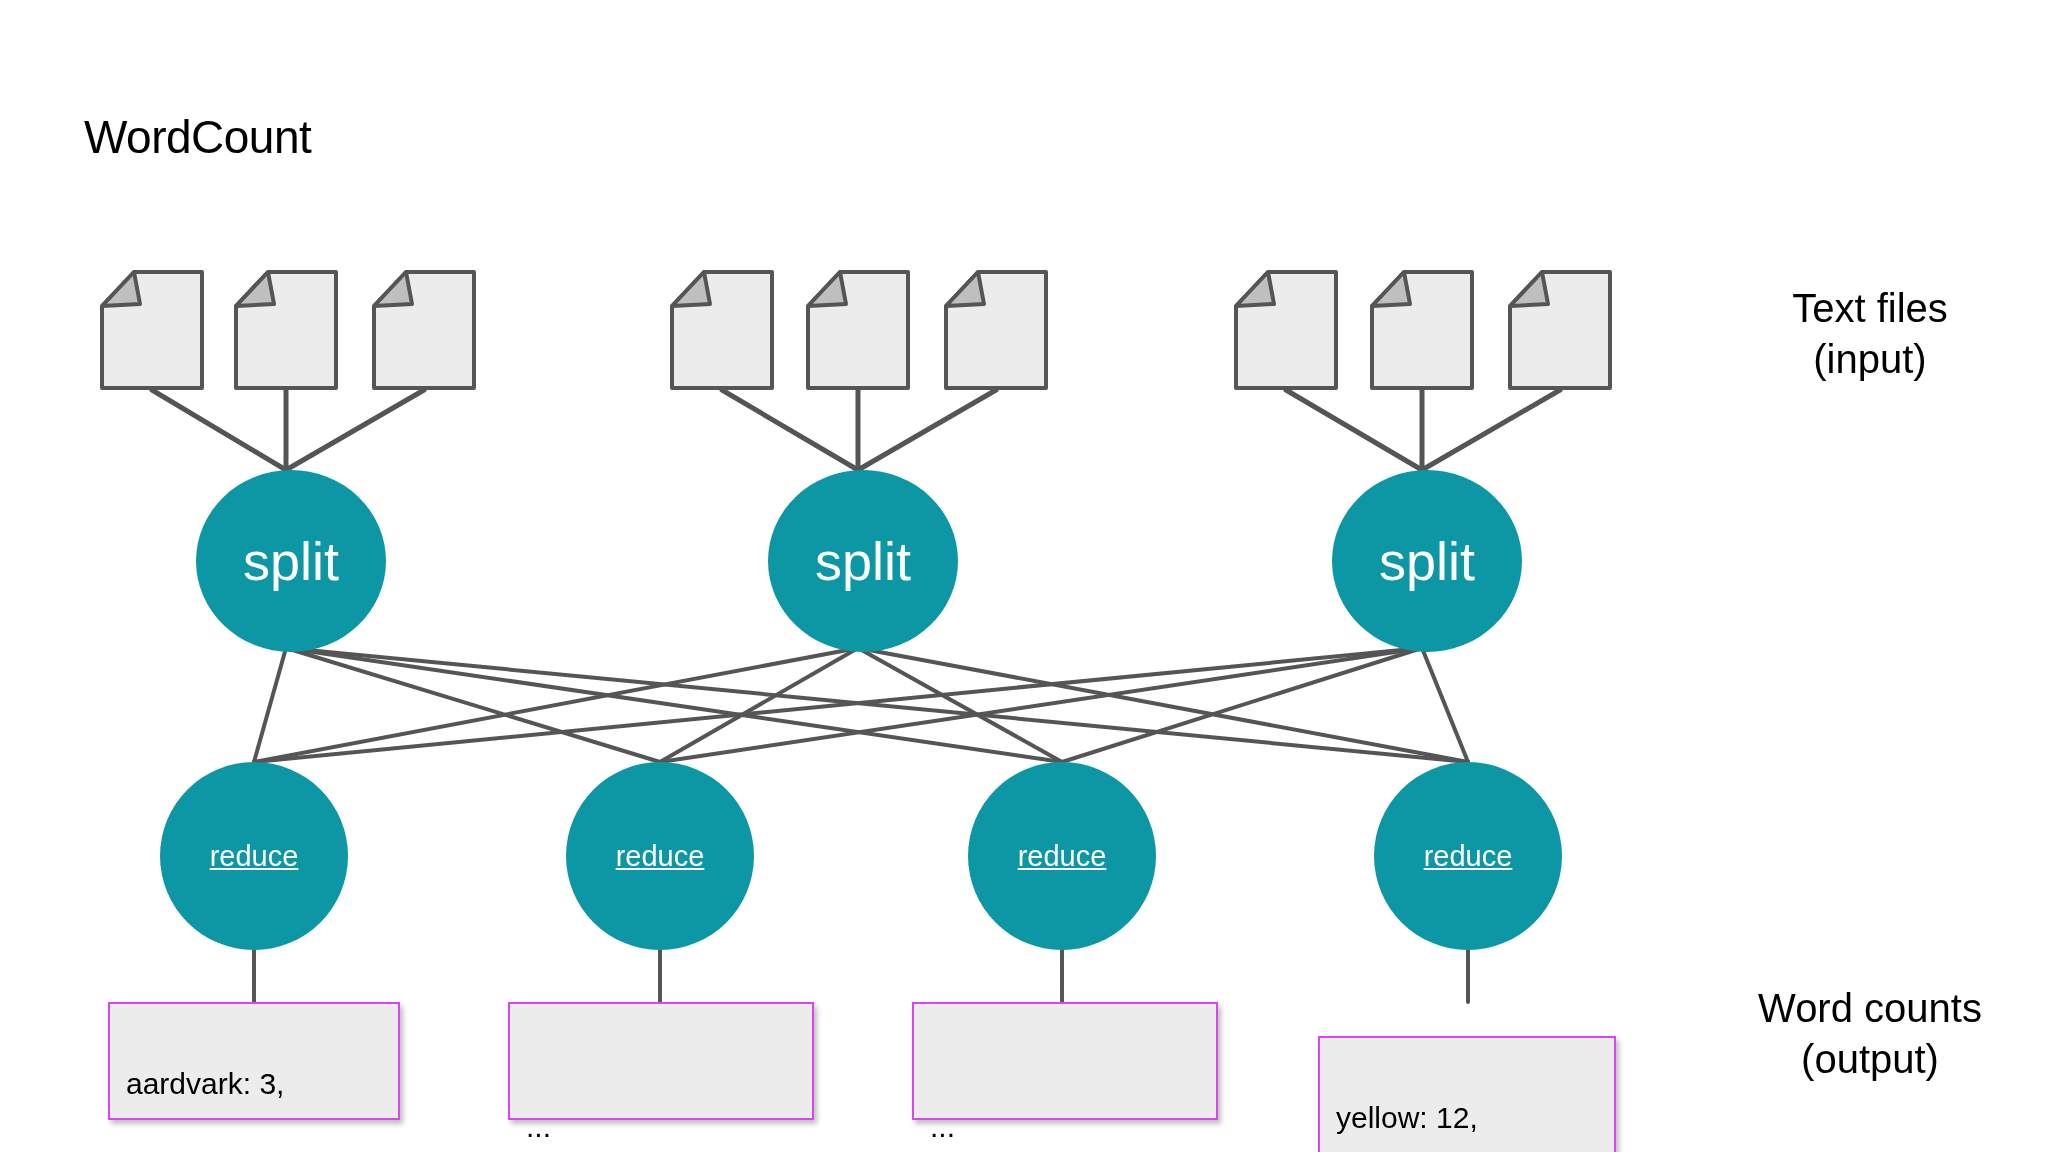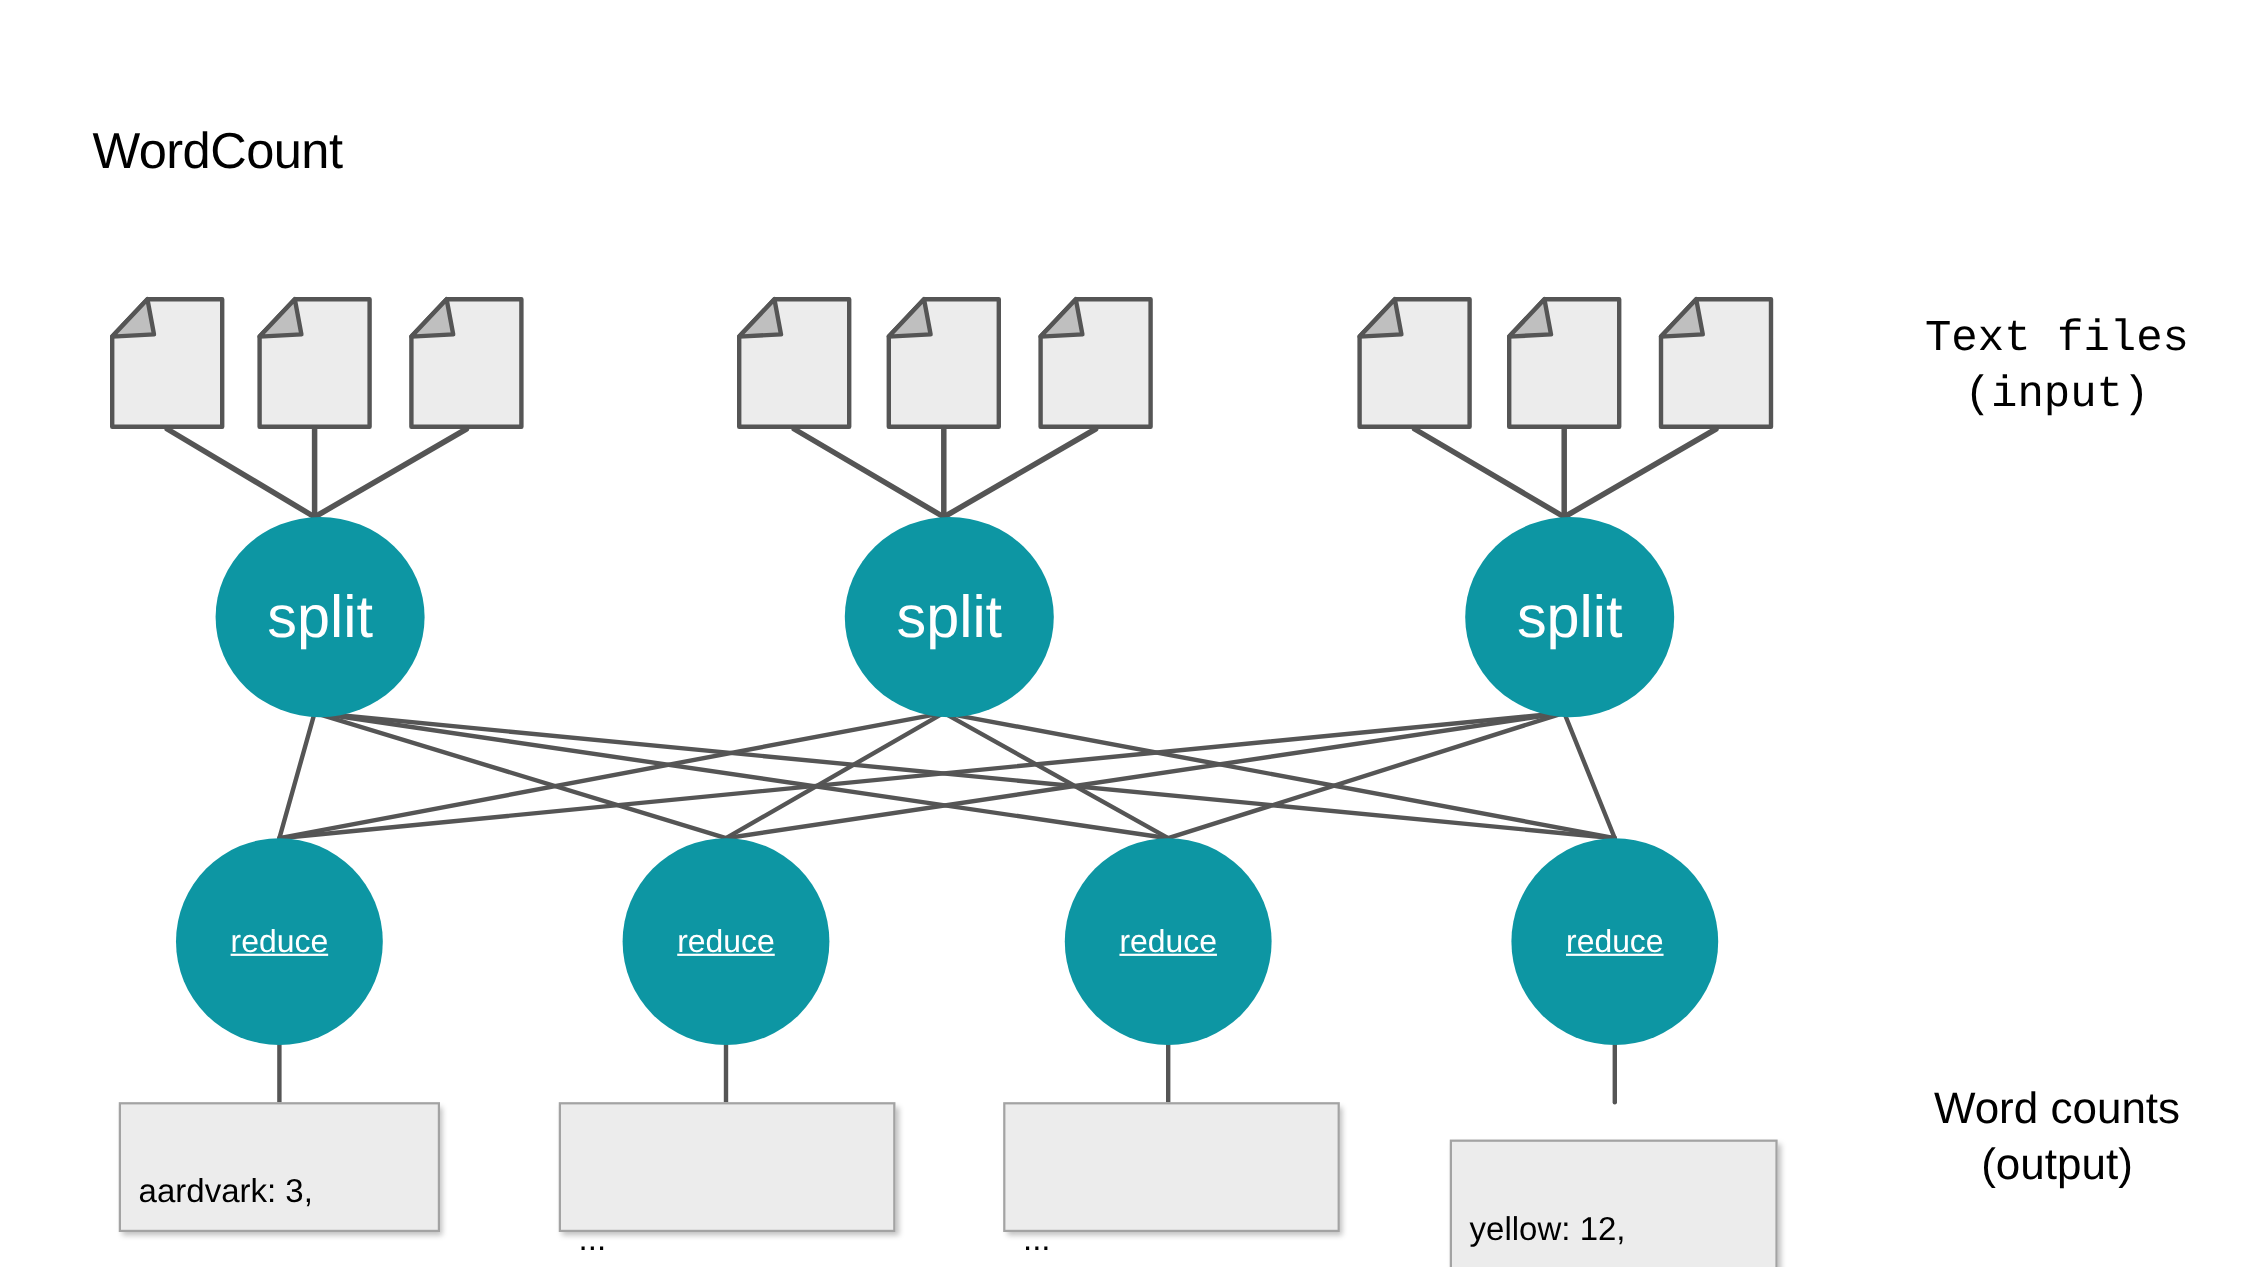--- a/index.html
+++ b/index.html
@@ -47,21 +47,21 @@
   .node.reduce { font-size: 29px; text-decoration: underline; }
   .filecard {
     position: absolute;
     width: 0;
     height: 0;
   }
   .filecard svg { display: block; overflow: visible; }
   .outbox {
     position: absolute;
     background: #ececec;
-    border: 2px solid #a3a3a3;
+    border: 2px solid #d946ef;
     box-shadow: 3px 4px 5px rgba(0,0,0,0.25);
     box-sizing: border-box;
     padding: 14px 16px 0 16px;
     font-size: 30px;
     line-height: 1.45;
     color: #000000;
     white-space: pre-line;
   }
   .outbox .l1, .outbox .l2 { display: block; }
   .sidelabel {
@@ -220,18 +220,18 @@
   </div>
   <div class="outbox" style="left:912px; top:1002px; width:306px; height:118px;">
     <span class="l1"></span>
     <span class="l2">...</span>
   </div>
   <div class="outbox" style="left:1318px; top:1036px; width:298px; height:118px;">
     <span class="l1">yellow: 12,</span>
     <span class="l2">zebra: 9</span>
   </div>
 
-  <div class="sidelabel" style="left:1700px; top:283px; width:340px;font-family:Liberation Mono, monospace;">Text files
+  <div class="sidelabel" style="left:1700px; top:283px; width:340px;">Text files
 (input)</div>
   <div class="sidelabel" style="left:1690px; top:983px; width:360px;">Word counts
 (output)</div>
 
 </div>
 
 </body></html>

